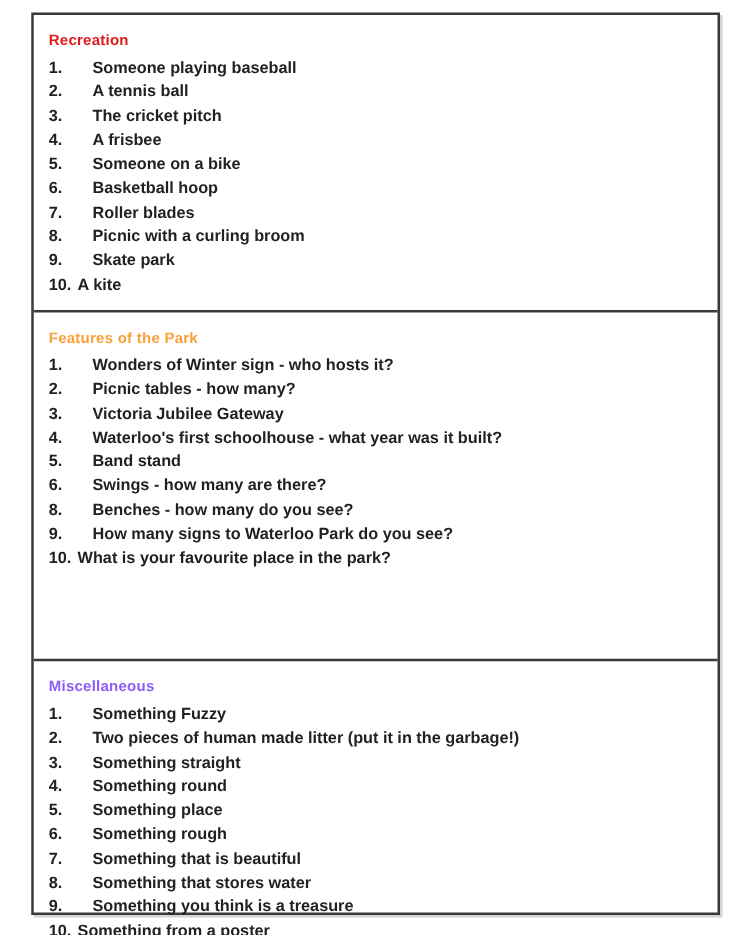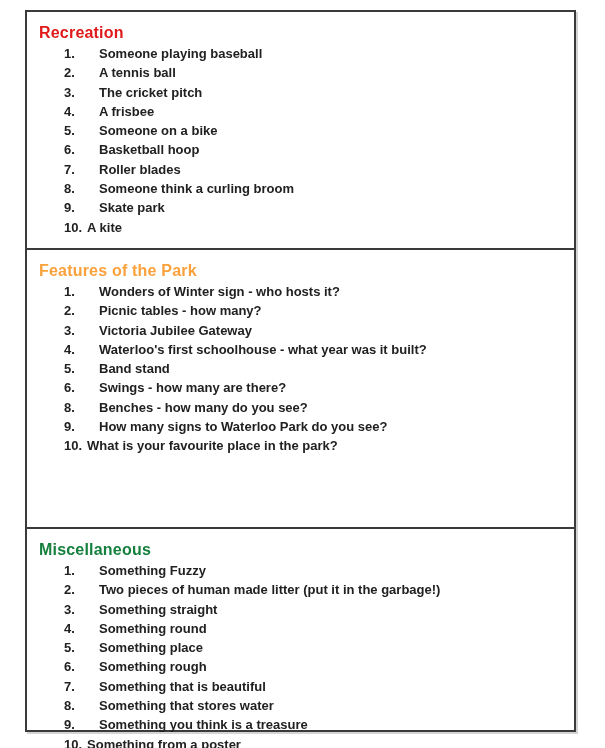--- a/index.html
+++ b/index.html
@@ -20,29 +20,28 @@
   }
   .cell {
     padding: 11px 12px 0 12px;
     overflow: hidden;
   }
   .cell + .cell { border-top: 2px solid #3a3a3a; }
   .cell-1 { height: 236px; }
   .cell-2 { height: 279px; }
   .cell-3 { height: 237px; }
   .cell h2 {
-    font-size: 16px;
+    font-size: 12px;
     font-weight: bold;
     line-height: 19px;
     margin-bottom: 2px;
     letter-spacing: 0.2px;
   }
   ol.hunt-list {
     list-style: none;
-    margin-left: 25px;
   }
   ol.hunt-list li {
     font-size: 13px;
     font-weight: bold;
     line-height: 19.3px;
     color: #212121;
     white-space: nowrap;
   }
   .num { display: inline-block; }
   .num.one { width: 35px; }
@@ -56,21 +55,21 @@
   <section class="cell cell-1">
     <h2 style="color: rgb(224, 26, 26);">Recreation</h2>
     <ol class="hunt-list">
         <li><span class="num one">1.</span><span>Someone playing baseball</span></li>
         <li><span class="num one">2.</span><span>A tennis ball</span></li>
         <li><span class="num one">3.</span><span>The cricket pitch</span></li>
         <li><span class="num one">4.</span><span>A frisbee</span></li>
         <li><span class="num one">5.</span><span>Someone on a bike</span></li>
         <li><span class="num one">6.</span><span>Basketball hoop</span></li>
         <li><span class="num one">7.</span><span>Roller blades</span></li>
-        <li><span class="num one">8.</span><span>Someone think a curling broom</span></li>
+        <li><span class="num one">8.</span><span>Picnic with a curling broom</span></li>
         <li><span class="num one">9.</span><span>Skate park</span></li>
         <li><span class="num two">10.</span><span>A kite</span></li>
       </ol>
   </section>
 
   <section class="cell cell-2">
     <h2 style="color: rgb(250, 161, 59);">Features of the Park</h2>
     <ol class="hunt-list">
         <li><span class="num one">1.</span><span>Wonders of Winter sign - who hosts it?</span></li>
         <li><span class="num one">2.</span><span>Picnic tables - how many?</span></li>
@@ -78,21 +77,21 @@
         <li><span class="num one">4.</span><span>Waterloo's first schoolhouse - what year was it built?</span></li>
         <li><span class="num one">5.</span><span>Band stand</span></li>
         <li><span class="num one">6.</span><span>Swings - how many are there?</span></li>
         <li><span class="num one">8.</span><span>Benches - how many do you see?</span></li>
         <li><span class="num one">9.</span><span>How many signs to Waterloo Park do you see?</span></li>
         <li><span class="num two">10.</span><span>What is your favourite place in the park?</span></li>
       </ol>
   </section>
 
   <section class="cell cell-3">
-    <h2 style="color: #15803d;">Miscellaneous</h2>
+    <h2 style="color: #8b5cf6;">Miscellaneous</h2>
     <ol class="hunt-list">
         <li><span class="num one">1.</span><span>Something Fuzzy</span></li>
         <li><span class="num one">2.</span><span>Two pieces of human made litter (put it in the garbage!)</span></li>
         <li><span class="num one">3.</span><span>Something straight</span></li>
         <li><span class="num one">4.</span><span>Something round</span></li>
         <li><span class="num one">5.</span><span>Something place</span></li>
         <li><span class="num one">6.</span><span>Something rough</span></li>
         <li><span class="num one">7.</span><span>Something that is beautiful</span></li>
         <li><span class="num one">8.</span><span>Something that stores water</span></li>
         <li><span class="num one">9.</span><span>Something you think is a treasure</span></li>

